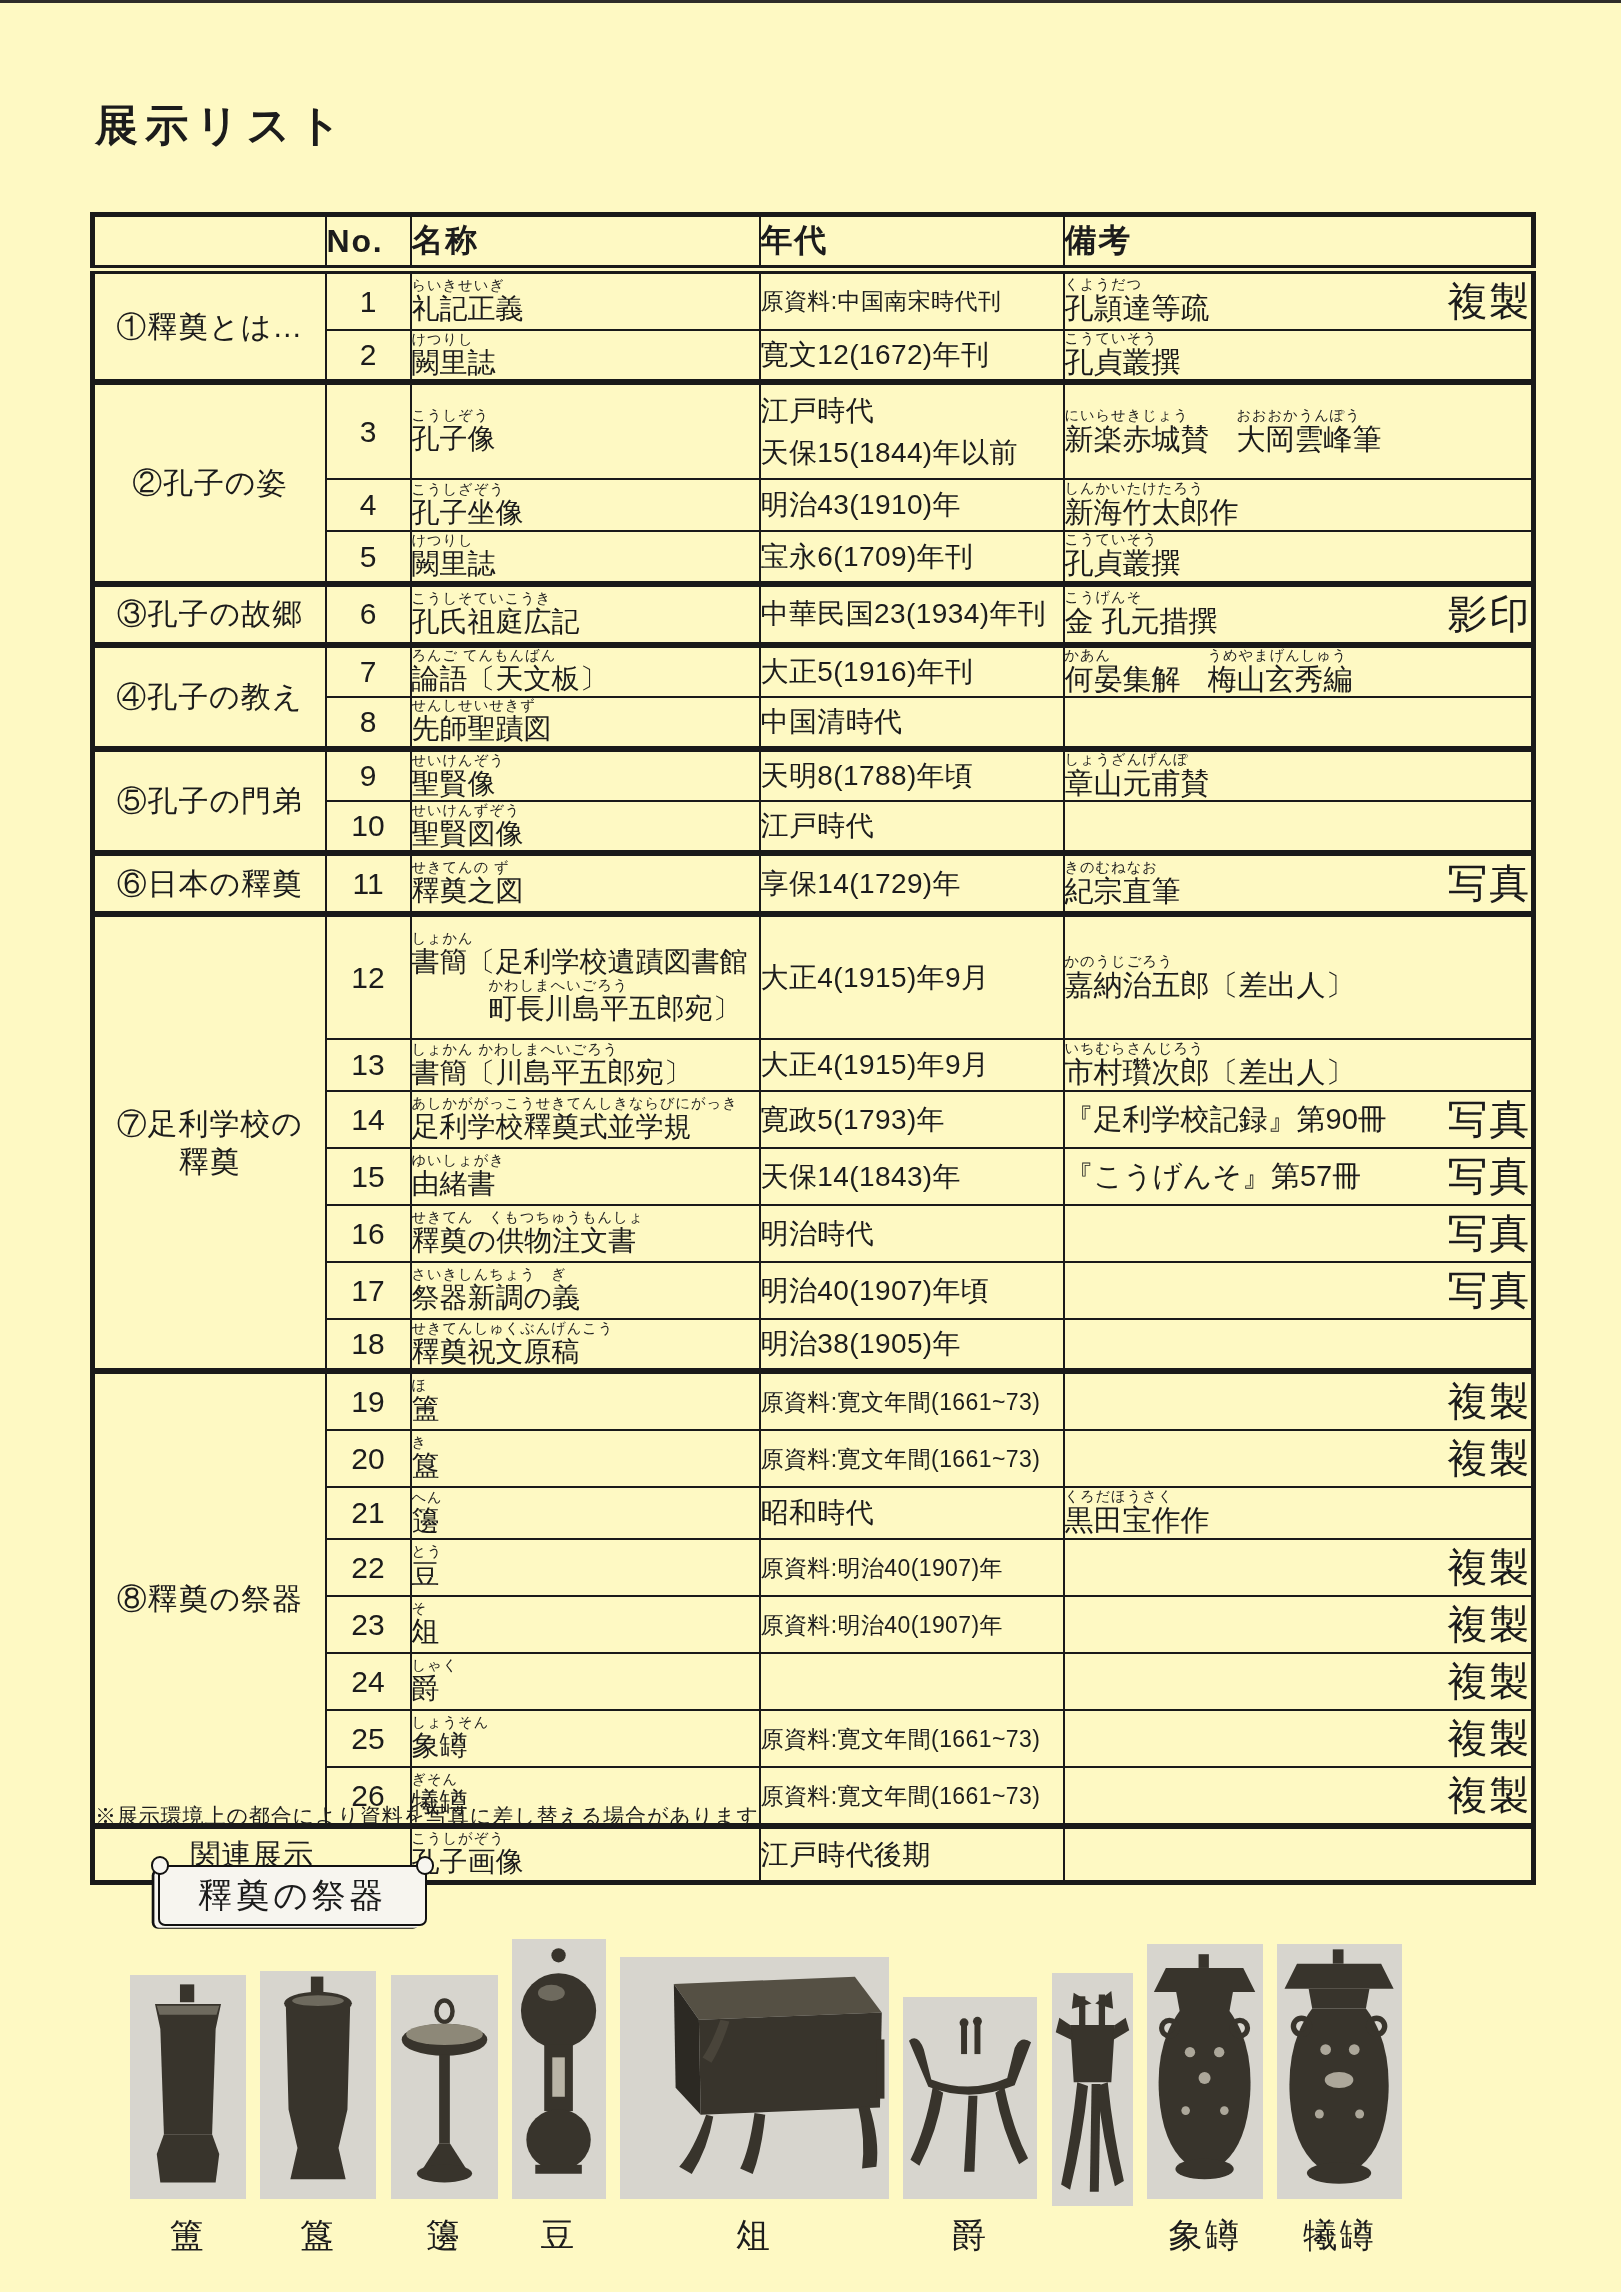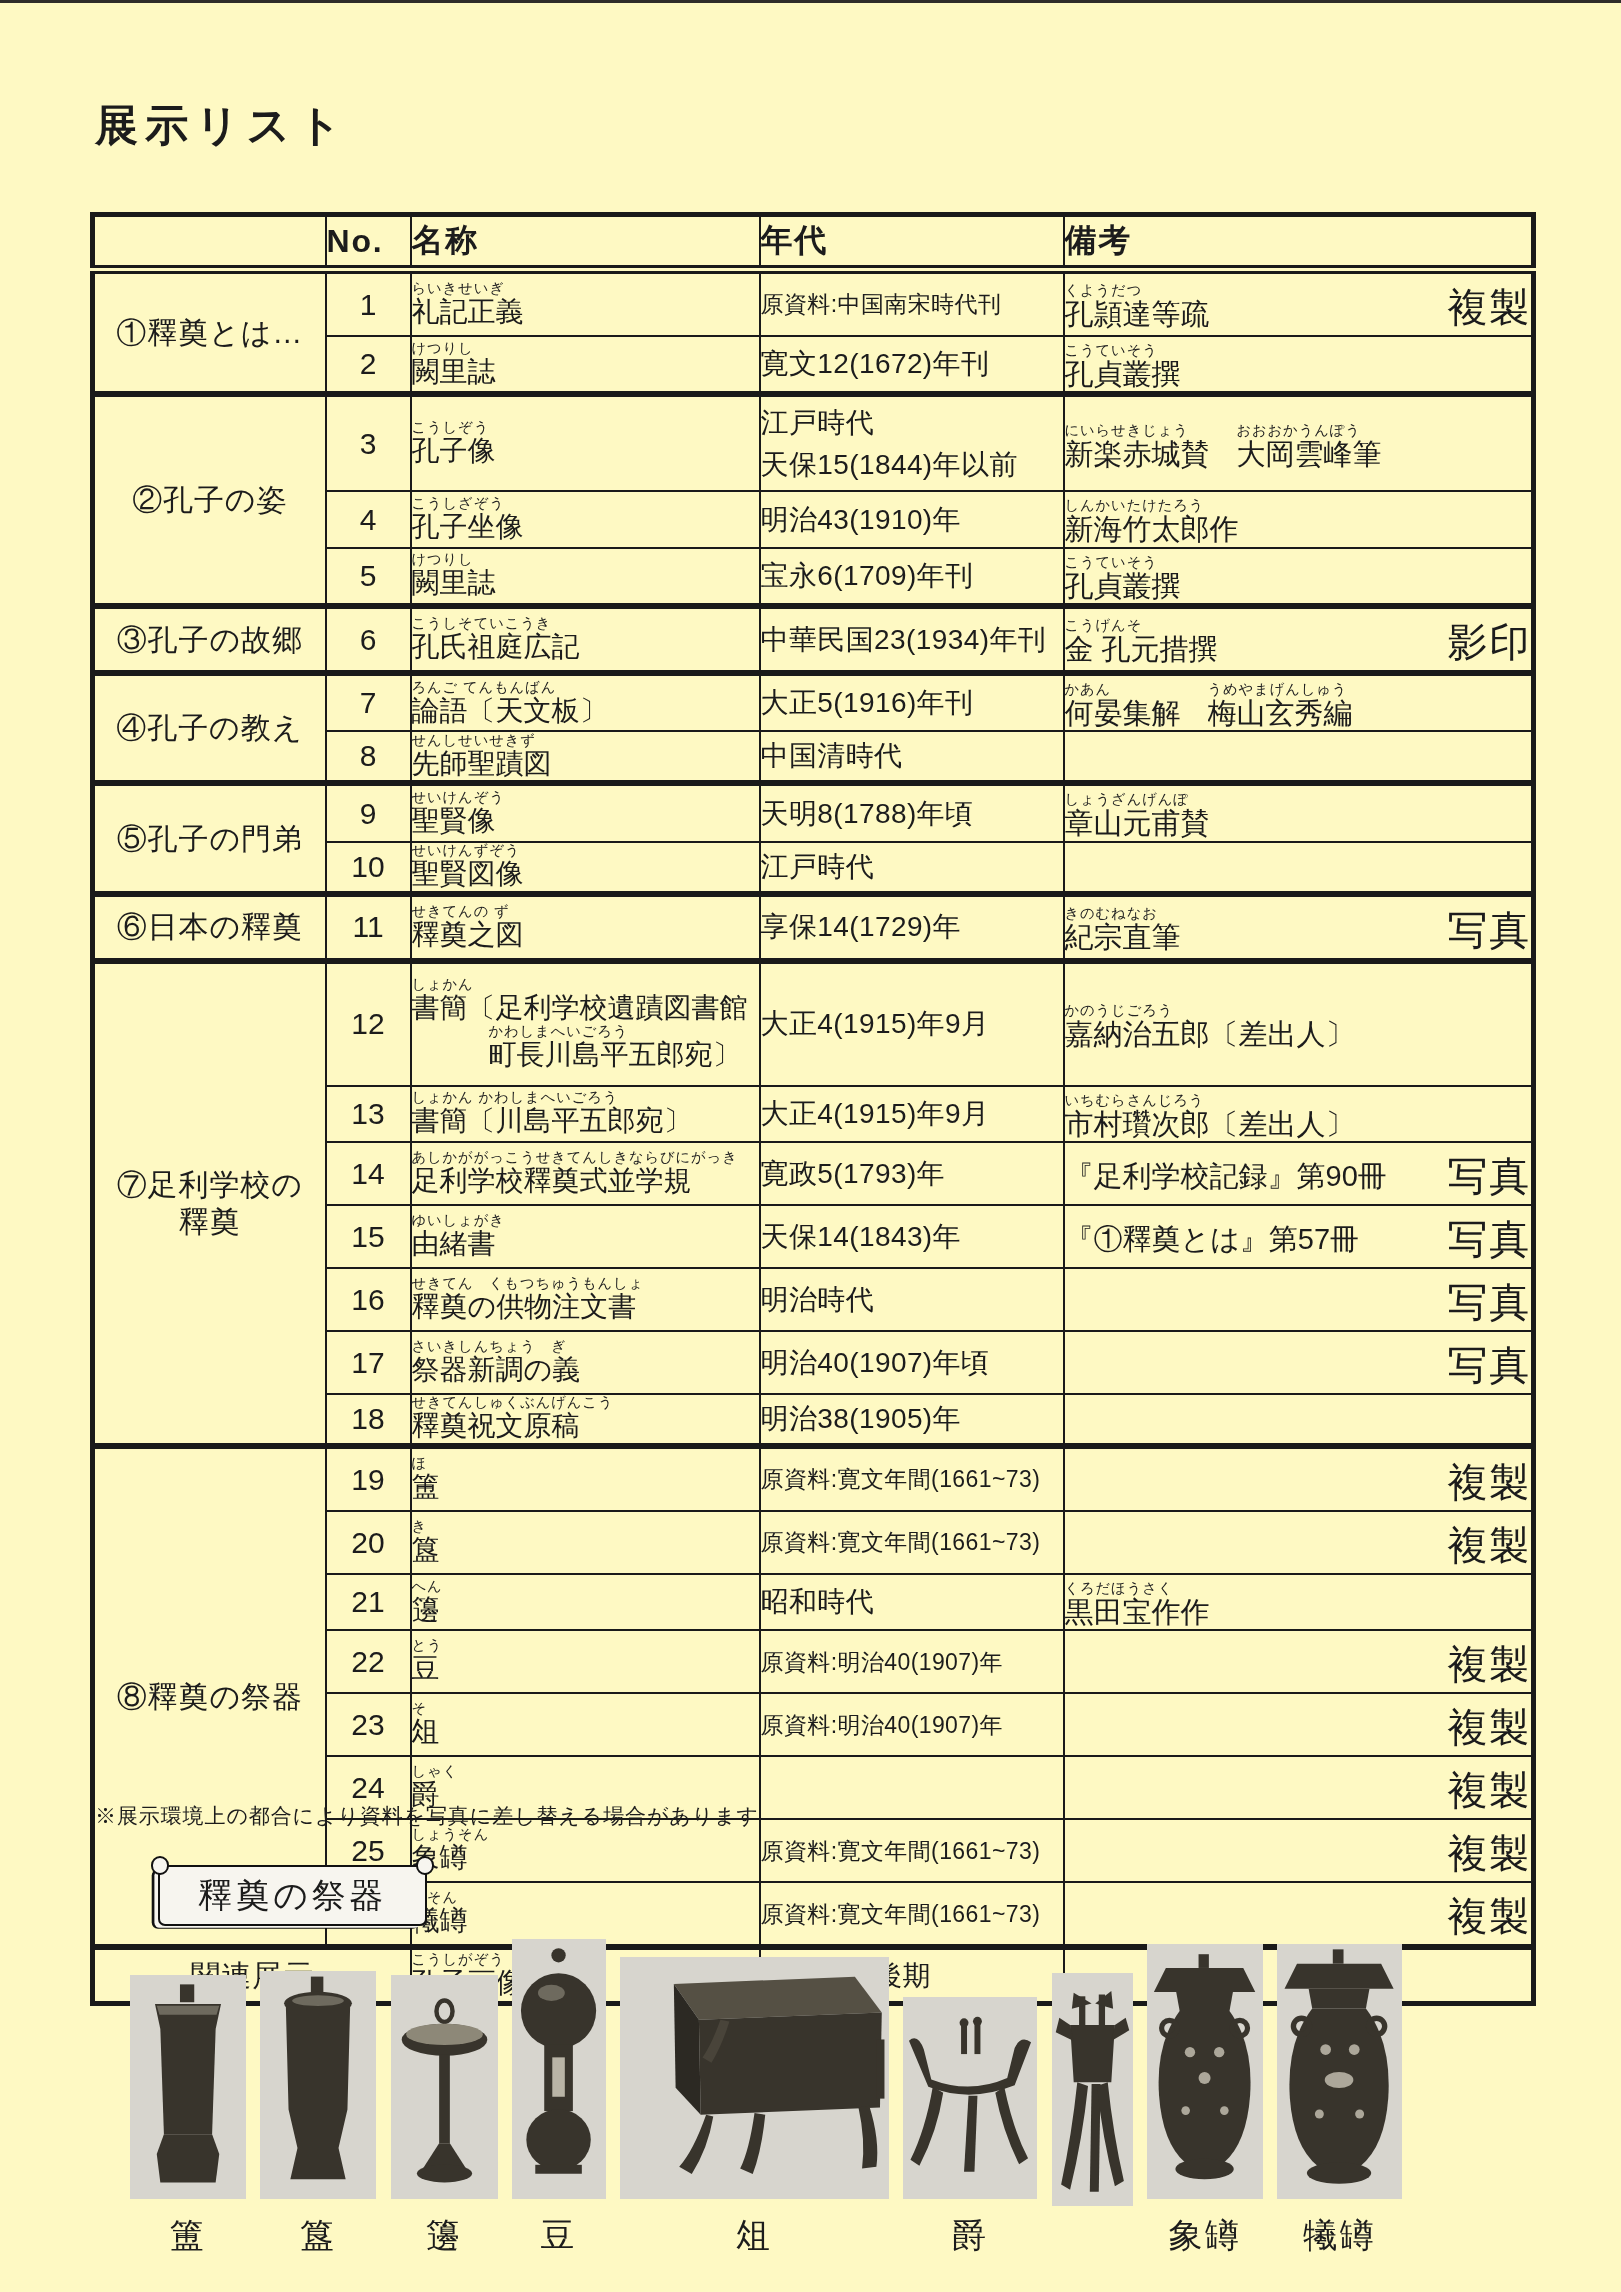--- a/index.html
+++ b/index.html
@@ -52,21 +52,21 @@
   .main{font-size:28px;line-height:1.15;white-space:nowrap;}
   .main:empty{display:none;}
   td.rem .main{font-size:29px;}
   .indent2{margin-left:77px;}
 
   td.date{font-size:28px;letter-spacing:0.4px;}
   td.date .dline{line-height:1.5;white-space:nowrap;}
   td.date .dline:empty{display:none;}
   td.date.sm{font-size:23px;}
 
-  .rem-flex{display:flex;align-items:center;margin-top:6px;}
+  .rem-flex{display:flex;align-items:center;}
   .rem-names{display:flex;gap:27px;align-items:flex-end;}
   .tag{font-size:40px;letter-spacing:1.8px;margin-left:auto;padding-left:9px;font-family:Liberation Serif, serif;}
   .tag:empty{display:none;}
 
   .note{
     position:absolute;left:95px;top:1802px;
     font-size:21px;letter-spacing:0.9px;
   }
 
   .banner{
@@ -475,21 +475,21 @@
               <div class="main">由緒書</div>
             </div>
           </td>
       <td class="date">
             <div class="dline">天保14(1843)年</div>
           </td>
       <td class="rem">
             <div class="rem-flex">
               <div class="rem-names">
                 <div class="rb">
-                  <div class="main">『①釋奠とは』第57冊</div>
+                  <div class="main">『こうげんそ』第57冊</div>
                 </div>
               </div>
               <div class="tag">写真</div>
             </div>
           </td>
     </tr>
     <tr class="h-norm">
       <td class="no">16</td>
       <td class="name">
             <div class="rb">

